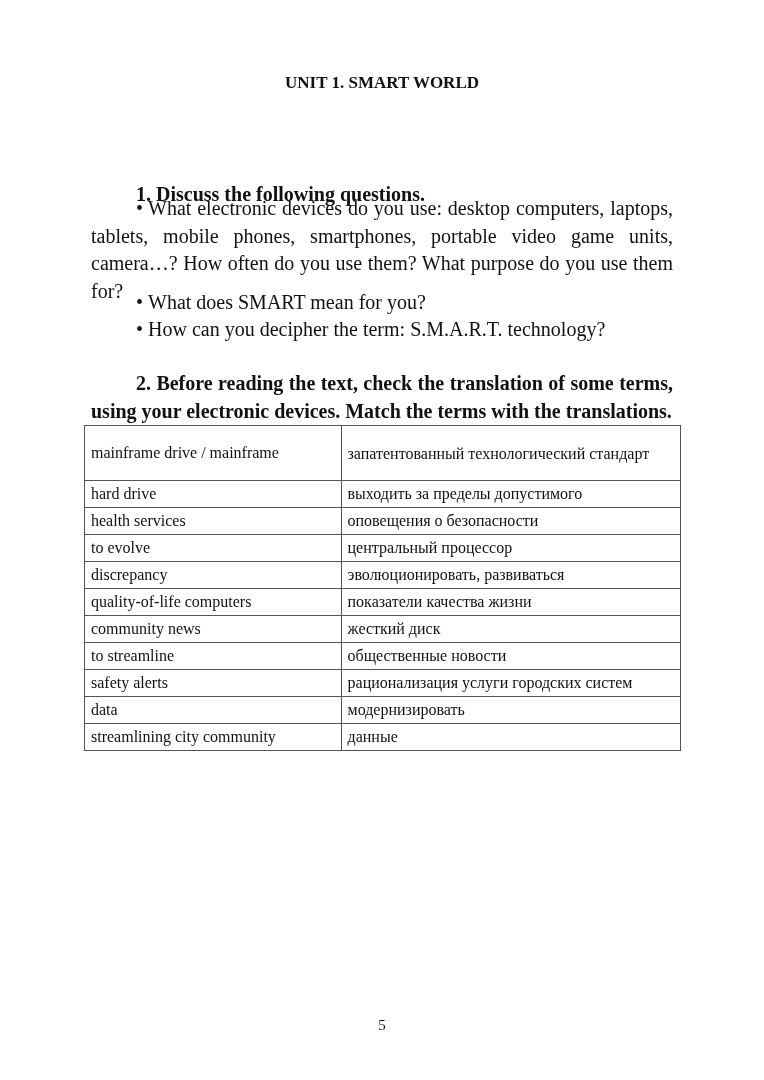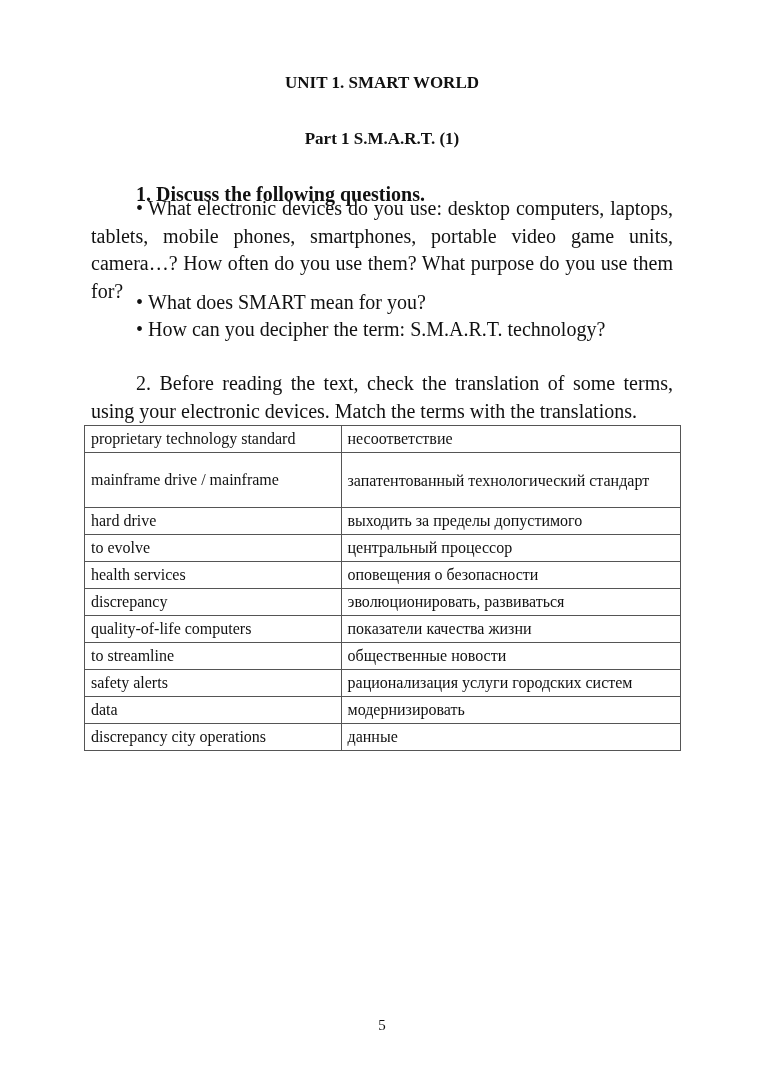--- a/index.html
+++ b/index.html
@@ -17,21 +17,21 @@
   .part-title { top: 129px; }
   .para {
     position: absolute; left: 91px; width: 582px;
     font-size: 20px; line-height: 27.5px; text-align: justify;
   }
   .task1-heading { top: 181px; font-weight: bold; text-indent: 45px; }
   .q1 { top: 195px; text-indent: 45px; text-align-last: left; }
   .q2 { top: 289px; text-indent: 45px; }
   .q3 { top: 316px; text-indent: 45px; }
   .bullet { display: inline-block; width: 12px; text-indent: 0; }
-  .task2-heading { top: 370px; font-weight: normal; text-indent: 45px; text-align-last: left; }
+  .task2-heading { top: 370px; font-weight: bold; text-indent: 45px; text-align-last: left; }
 
   table.terms {
     position: absolute; left: 84px; top: 425px; width: 597px;
     border-collapse: collapse; font-size: 16px;
   }
   table.terms td {
     border: 1px solid #555555; padding: 0 6px; height: 26px;
     vertical-align: middle; line-height: 26px;
   }
   table.terms td.col-term { width: 244px; }
@@ -43,79 +43,78 @@
     position: absolute; top: 1017px; left: 0; width: 764px; text-align: center;
     font-size: 15px;
   }
 </style>
 </head>
 <body>
 
 <div class="page">
 
   <div class="title unit-title">UNIT 1. SMART WORLD</div>
-  <div class="title part-title">Part 1 S.M.A.R.T. (1)</div>
 
   <div class="para task1-heading">1. Discuss the following questions.</div>
 
   <div class="para q1">
     <span class="bullet">•</span><span>What electronic devices do you use: desktop computers, laptops, tablets, mobile phones, smartphones, portable video game units, camera…? How often do you use them? What purpose do you use them for?</span>
   </div>
   <div class="para q2">
     <span class="bullet">•</span><span>What does SMART mean for you?</span>
   </div>
   <div class="para q3">
     <span class="bullet">•</span><span>How can you decipher the term: S.M.A.R.T. technology?</span>
   </div>
 
   <div class="para task2-heading">2. Before reading the text, check the translation of some terms, using your electronic devices. Match the terms with the translations.</div>
 
   <table class="terms">
     <tbody>
-      <tr>
-        <td class="col-term">proprietary technology standard</td>
-        <td class="col-trans">несоответствие</td>
-      </tr>
       <tr class="tall">
         <td class="col-term">mainframe drive / mainframe</td>
         <td class="col-trans">запатентованный технологический стандарт</td>
       </tr>
       <tr>
         <td class="col-term">hard drive</td>
         <td class="col-trans">выходить за пределы допустимого</td>
       </tr>
       <tr>
+        <td class="col-term">health services</td>
+        <td class="col-trans">оповещения о безопасности</td>
+      </tr>
+      <tr>
         <td class="col-term">to evolve</td>
         <td class="col-trans">центральный процессор</td>
-      </tr>
-      <tr>
-        <td class="col-term">health services</td>
-        <td class="col-trans">оповещения о безопасности</td>
       </tr>
       <tr>
         <td class="col-term">discrepancy</td>
         <td class="col-trans">эволюционировать, развиваться</td>
       </tr>
       <tr>
         <td class="col-term">quality-of-life computers</td>
         <td class="col-trans">показатели качества жизни</td>
+      </tr>
+      <tr>
+        <td class="col-term">community news</td>
+        <td class="col-trans">жесткий диск</td>
       </tr>
       <tr>
         <td class="col-term">to streamline</td>
         <td class="col-trans">общественные новости</td>
       </tr>
       <tr>
         <td class="col-term">safety alerts</td>
         <td class="col-trans">рационализация услуги городских систем</td>
       </tr>
       <tr>
         <td class="col-term">data</td>
         <td class="col-trans">модернизировать</td>
       </tr>
       <tr>
-        <td class="col-term">discrepancy city operations</td>
+        <td class="col-term">streamlining city community</td>
         <td class="col-trans">данные</td>
       </tr>
     </tbody>
   </table>
 
   <div class="page-number">5</div>
 </div>
 
 </body></html>

